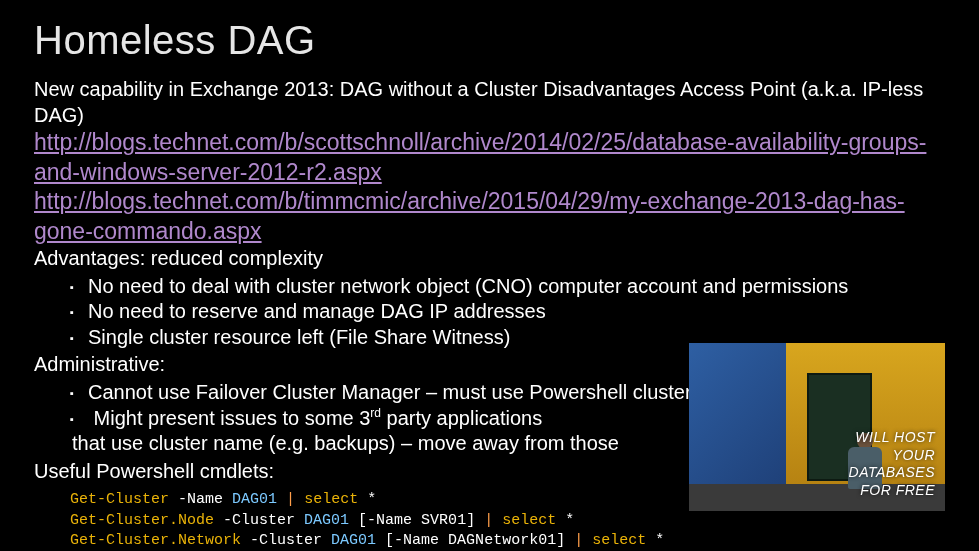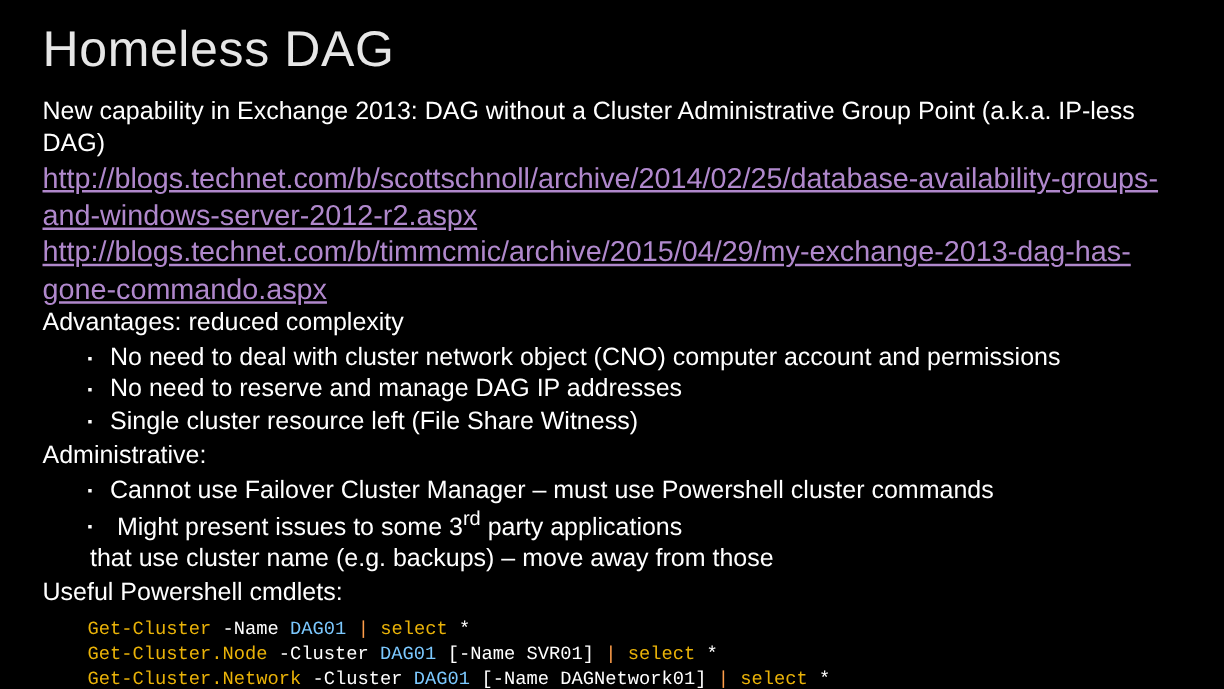--- a/index.html
+++ b/index.html
@@ -43,21 +43,21 @@
     list-style: none;
   }
   ul.bullets li::before {
     content: "▪";
     font-size: 11px;
     display: inline-block;
     width: 18px;
     vertical-align: 2px;
   }
   .sup {
-    font-size: 16px;
+    font-size: 12px;
     vertical-align: super;
   }
   .code {
     font-family: Consolas, "Courier New", monospace;
     font-size: 15px;
     line-height: 1.35;
     margin: 6px 0 0 36px;
     white-space: pre;
   }
   .kw-cmd { color: #eab308; }                    
@@ -106,21 +106,21 @@
 </style>
 </head>
 <body>
 
 <div class="slide">
 
   <h1 class="title">Homeless DAG</h1>
 
   <div class="body">
 
-    <div>New capability in Exchange 2013: DAG without a Cluster Administrative Group Point (a.k.a. IP-less DAG)</div>
+    <div>New capability in Exchange 2013: DAG without a Cluster Disadvantages Access Point (a.k.a. IP-less DAG)</div>
 
     <a class="link">http://blogs.technet.com/b/scottschnoll/archive/2014/02/25/database-availability-groups-and-windows-server-2012-r2.aspx</a>
     <a class="link">http://blogs.technet.com/b/timmcmic/archive/2015/04/29/my-exchange-2013-dag-has-gone-commando.aspx</a>
 
     <div>Advantages: reduced complexity</div>
 
     <ul class="bullets">
       <li>No need to deal with cluster network object (CNO) computer account and permissions</li>
       <li>No need to reserve and manage DAG IP addresses</li>
       <li>Single cluster resource left (File Share Witness)</li>
@@ -141,14 +141,30 @@
     <div class="code"><span class="kw-cmd">Get-Cluster</span> <span>-Name</span> <span class="kw-arg">DAG01</span> <span class="kw-pipe">|</span> <span class="kw-cmd">select</span> <span>*</span>
 <span class="kw-cmd">Get-Cluster.Node</span> <span>-Cluster</span> <span class="kw-arg">DAG01</span> <span>[-Name SVR01]</span> <span class="kw-pipe">|</span> <span class="kw-cmd">select</span> <span>*</span>
 <span class="kw-cmd">Get-Cluster.Network</span> <span>-Cluster</span> <span class="kw-arg">DAG01</span> <span>[-Name DAGNetwork01]</span> <span class="kw-pipe">|</span> <span class="kw-cmd">select</span> <span>*</span>
 <span class="kw-cmd">Get-Cluster.Quorum</span> <span>-Cluster</span> <span class="kw-arg">DAG01</span> <span class="kw-pipe">|</span> <span class="kw-cmd">fl</span>
 <span class="kw-cmd">Get-Cluster.Group</span> <span>-Cluster</span> <span class="kw-arg">DAG01</span>
       
   </div>
 
   </div>
 
+  <div class="img-box">
+    <div class="img-wall-left"></div>
+    <div class="img-wall-right"></div>
+    <div class="img-ground"></div>
+    <div class="img-door"></div>
+    <div class="img-man">
+      <div class="head"></div>
+        <div class="body2"></div>
+    </div>
+    <div class="img-text">
+      <span>WILL HOST</span><br>
+      <span>YOUR</span><br>
+      <span>DATABASES</span><br>
+      <span>FOR FREE</span>
+    </div>
+  </div>
 
 </div>
 
 </body></html>

